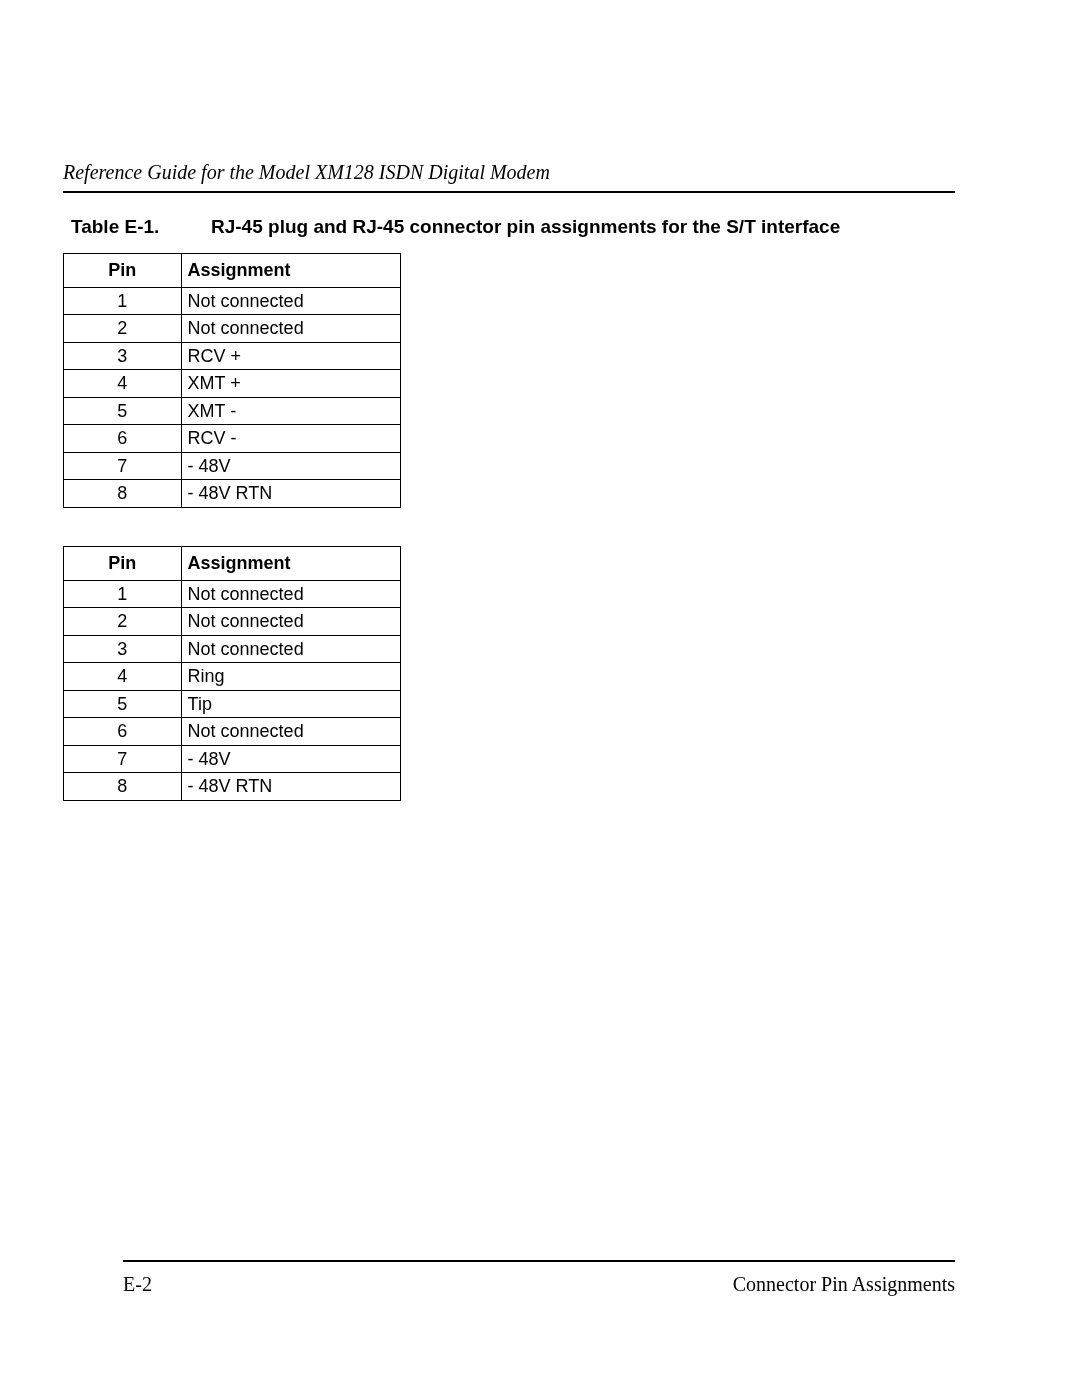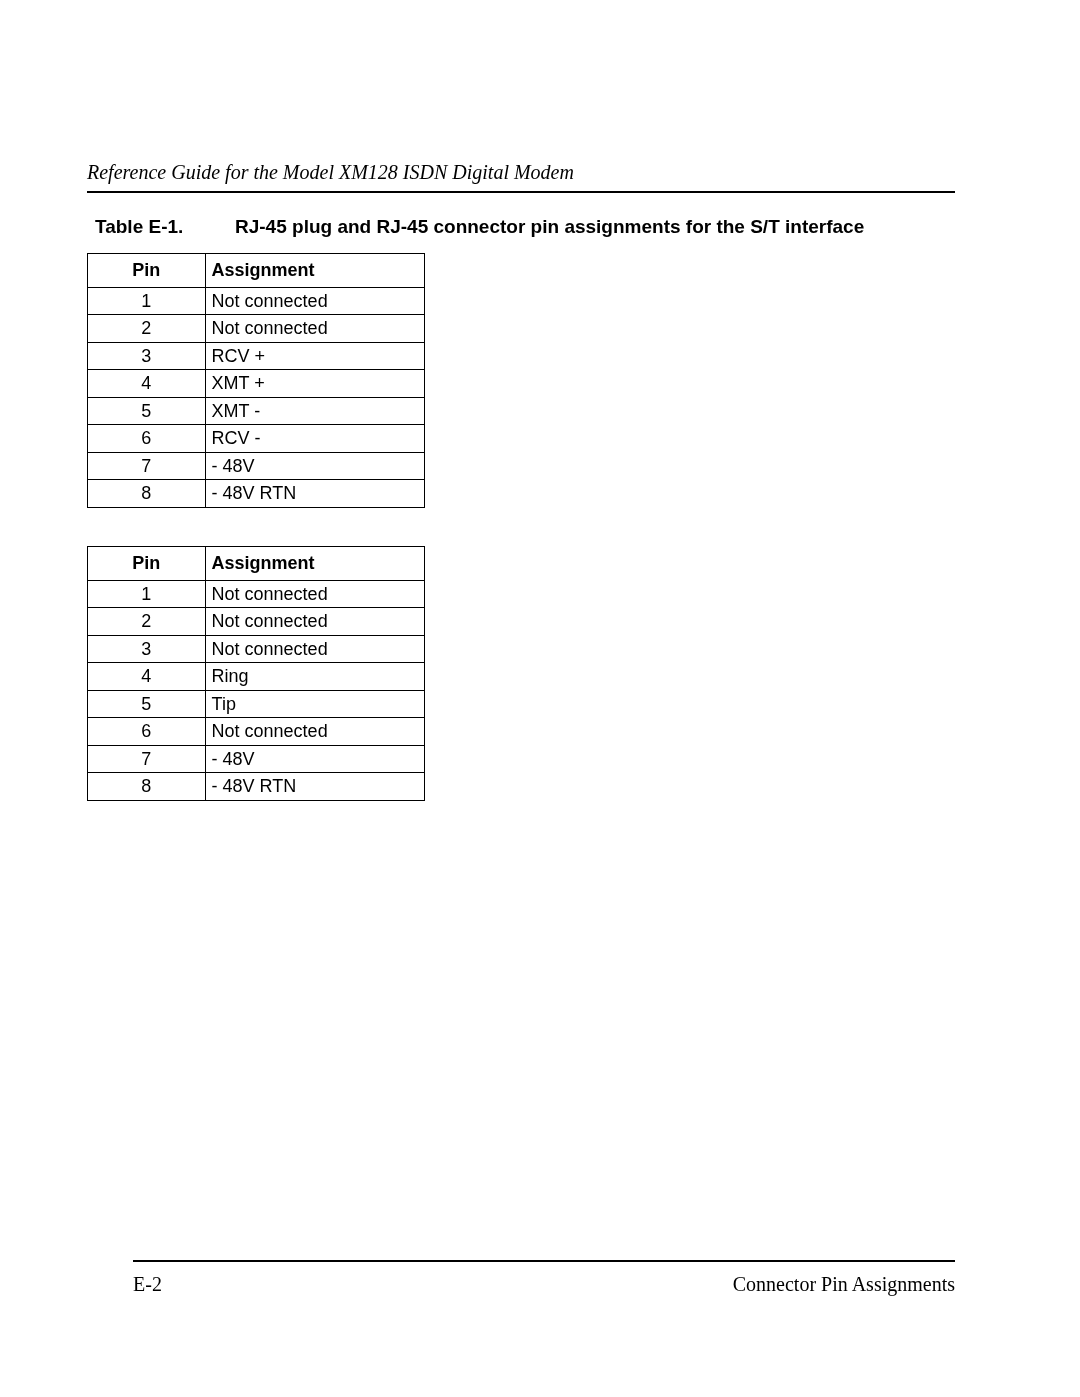--- a/index.html
+++ b/index.html
@@ -7,21 +7,21 @@
     padding: 0;
     background: #ffffff;
     font-family: "Times New Roman", Times, serif;
     color: #000000;
   }
   .page {
     position: relative;
     box-sizing: border-box;
     width: 1080px;
     height: 1397px;
-    padding: 160px 125px 0 87px; 
+    padding: 160px 125px 0 63px; 
     font-size: 20px;
     line-height: 1.25;
   }
   .hdr-title {
     font-style: italic;
     font-size: 20px;
     margin-bottom: 6px;
   }
   .hdr-rule {
     border: none;
@@ -73,21 +73,21 @@
   table.pin-table th.col-assign,
   table.pin-table td.col-assign {
     width: 220px;
     padding: 2px 6px;
   }
   .block-spacer {
     height: 38px;
   }
   .footer {
     position: absolute;
-    left: 133px;
+    left: 123px;
     right: 125px;
     bottom: 100px;
     text-align: center;
   }
   .footer hr.ftr-rule {
     border: none;
     border-top: 2px solid #000;
     margin: 0 0 10px 0;
   }
   .footer .ftr-row {

